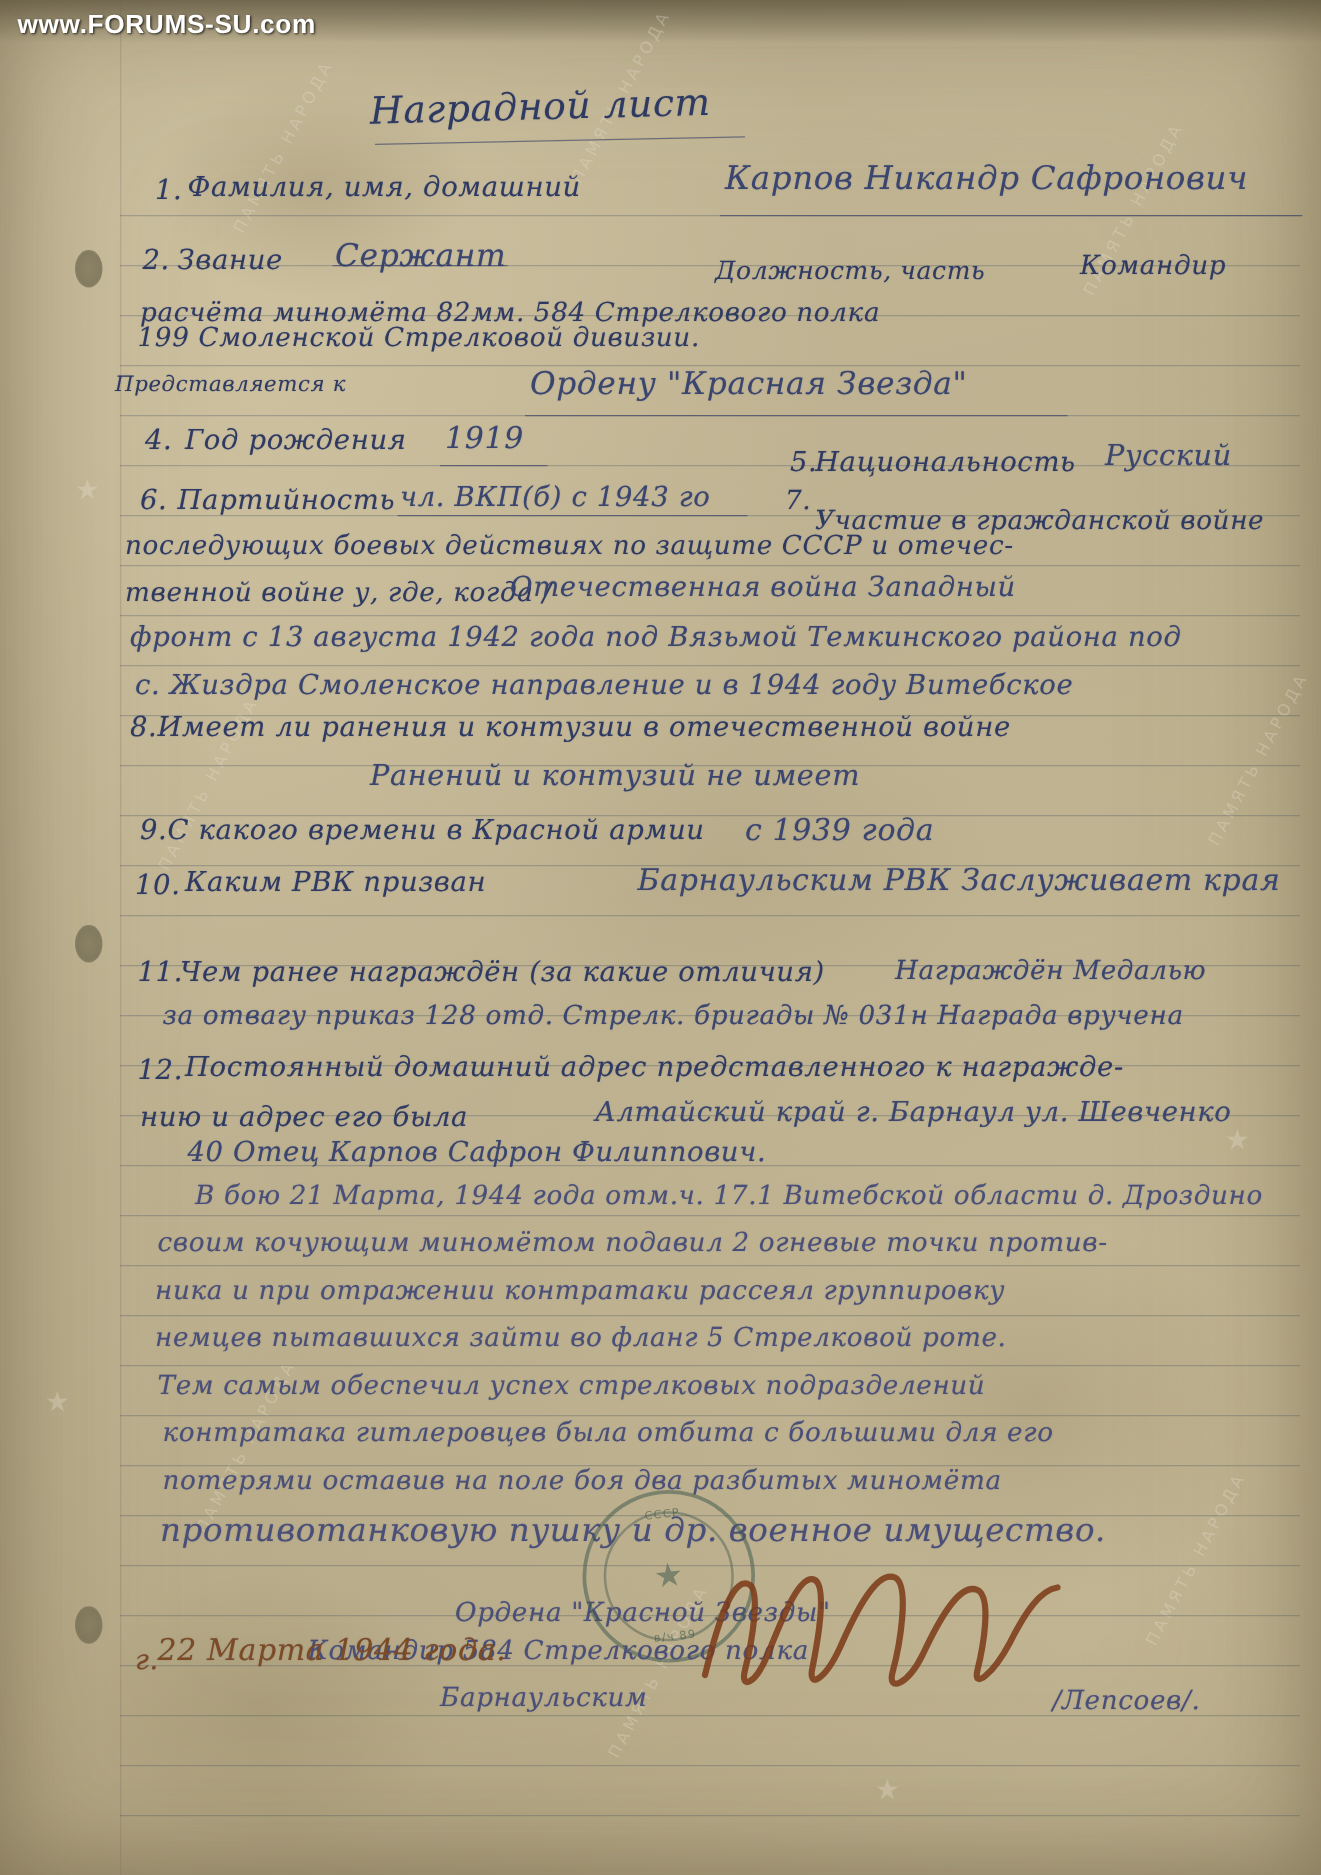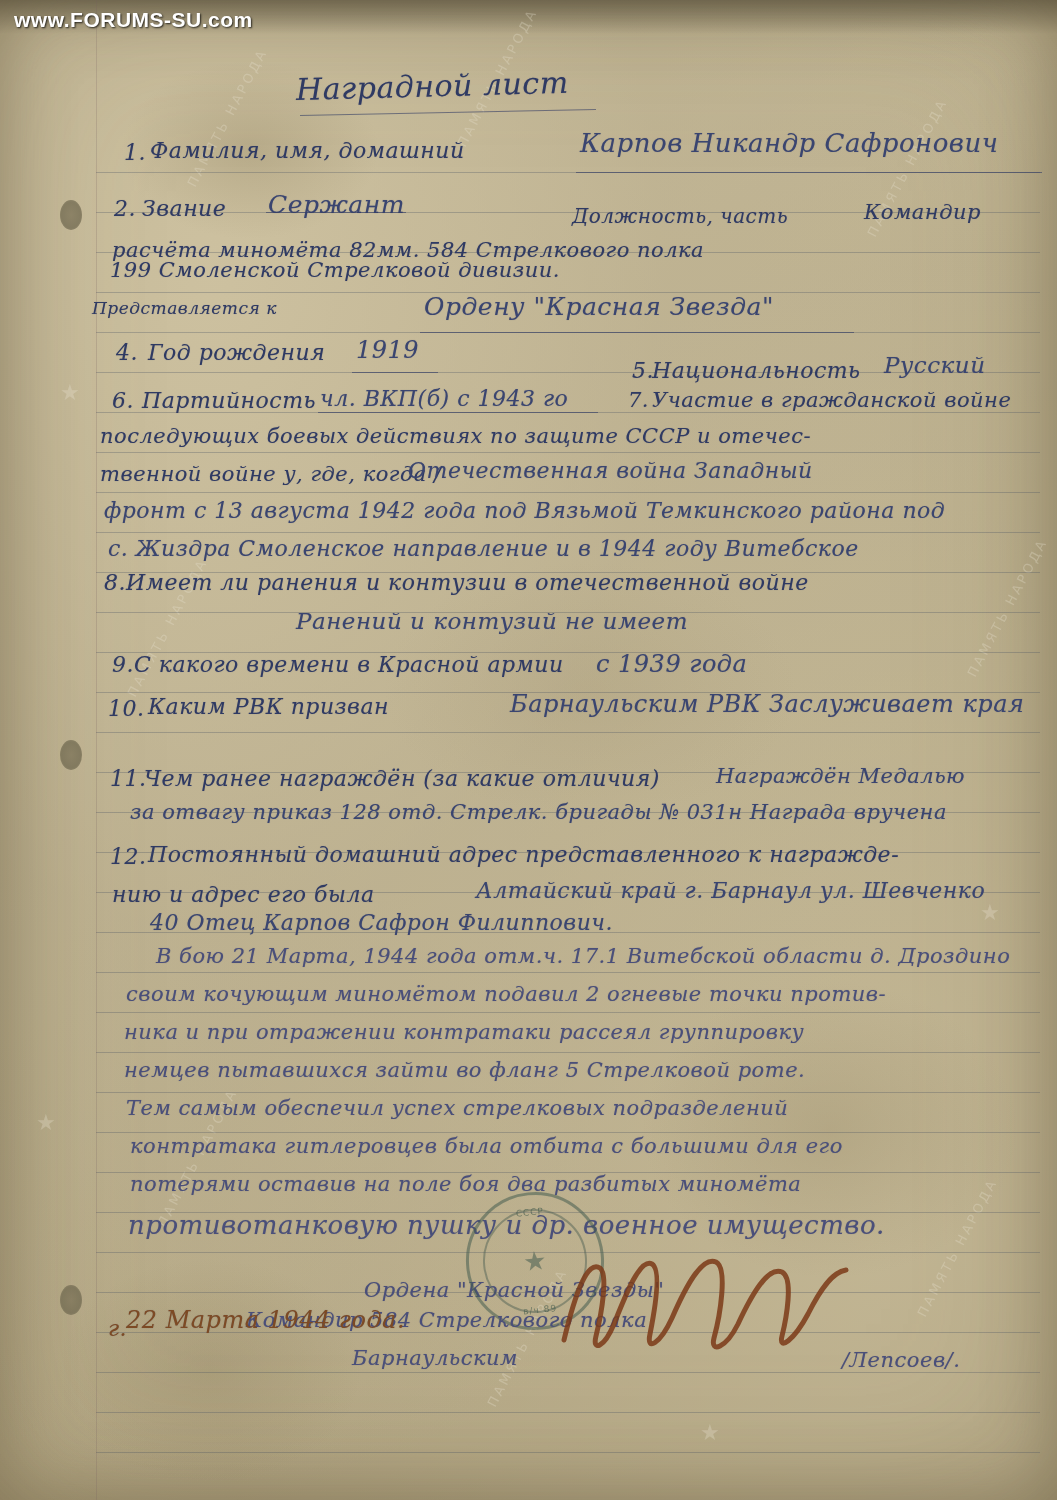--- a/index.html
+++ b/index.html
@@ -269,21 +269,21 @@
   <div class="hw" style="left:632px; top:358px; font-size:22px;">5.</div>
   <div class="hw" style="left:652px; top:358px; font-size:22px;">Национальность</div>
   <div class="hw ink2" style="left:884px; top:352px; font-size:23px;">Русский</div>
 
   <div class="hw" style="left:112px; top:388px; font-size:22px;">6.</div>
   <div class="hw" style="left:142px; top:388px; font-size:22px;">Партийность</div>
   <div class="hw ink2" style="left:320px; top:386px; font-size:22px;">чл. ВКП(б) с 1943 го</div>
   <div class="underline" style="left:318px; top:412px; width:280px;"></div>
 
   <div class="hw" style="left:628px; top:388px; font-size:21px;">7.</div>
-  <div class="hw" style="left:652px; top:388px; font-size:21px;text-align:center;">Участие в гражданской войне</div>
+  <div class="hw" style="left:652px; top:404px; font-size:21px;text-align:center;">Участие в гражданской войне</div>
   <div class="hw" style="left:100px; top:424px; font-size:21px;">последующих боевых действиях по защите СССР и отечес-</div>
   <div class="hw" style="left:100px; top:462px; font-size:21px;">твенной войне у, где, когда /</div>
   <div class="hw ink2" style="left:408px; top:458px; font-size:22px;">Отечественная война Западный</div>
   <div class="hw ink2" style="left:104px; top:498px; font-size:22px;">фронт с 13 августа 1942 года под Вязьмой Темкинского района под</div>
   <div class="hw ink2" style="left:108px; top:536px; font-size:22px;">с. Жиздра Смоленское направление и в 1944 году Витебское</div>
 
   <div class="hw" style="left:104px; top:570px; font-size:22px;">8.</div>
   <div class="hw" style="left:126px; top:570px; font-size:22px;">Имеет ли ранения и контузии в отечественной войне</div>
   <div class="hw ink2" style="left:296px; top:608px; font-size:23px;">Ранений и контузий не имеет</div>
 

